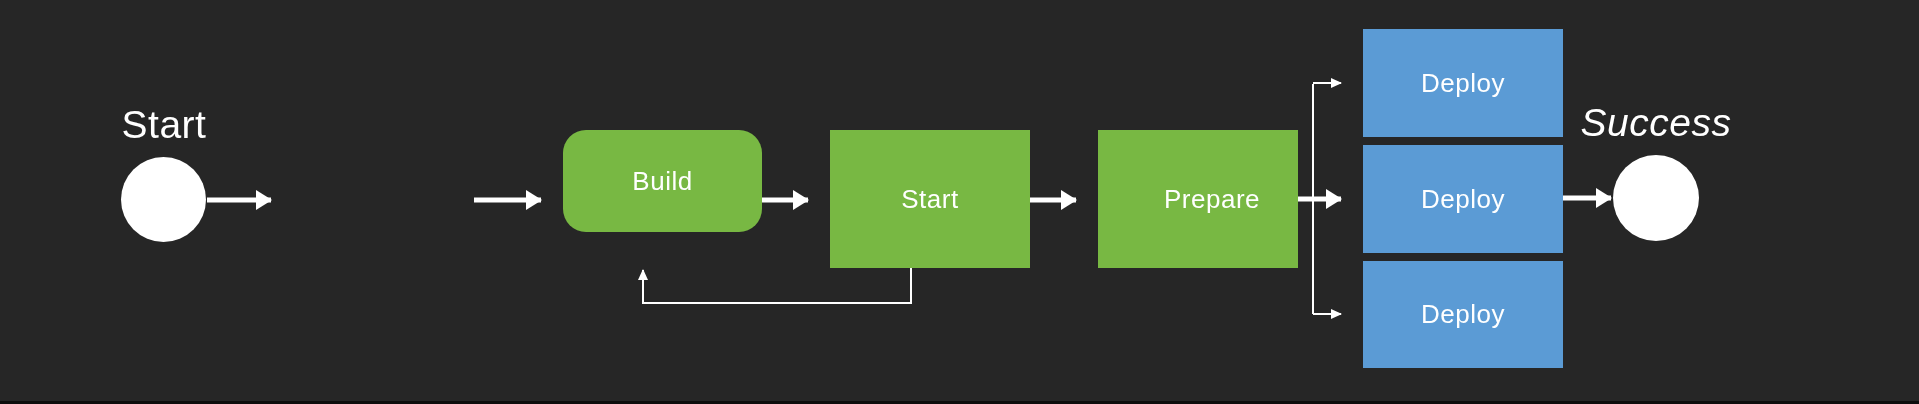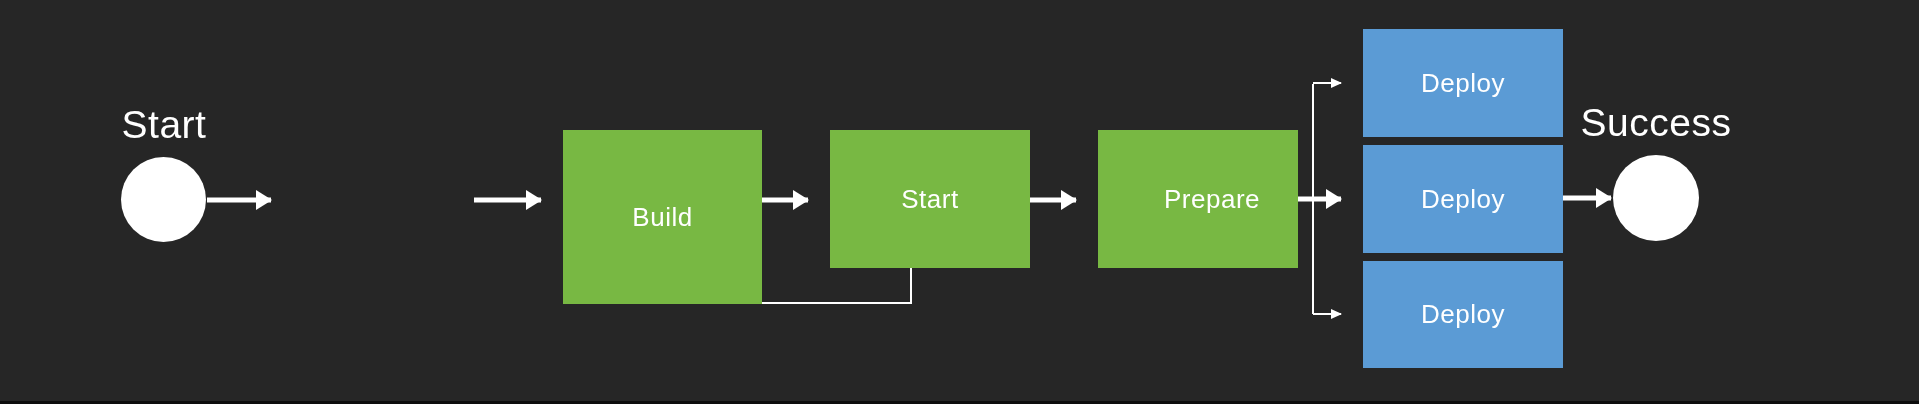--- a/index.html
+++ b/index.html
@@ -84,37 +84,37 @@
     <path d="M474,200 L541,200" stroke="#FFFFFF" stroke-width="5" fill="none" marker-end="url(#arrow-big)"></path>
     <path d="M742,200 L808,200" stroke="#FFFFFF" stroke-width="5" fill="none" marker-end="url(#arrow-big)"></path>
     <path d="M1010,200 L1076,200" stroke="#FFFFFF" stroke-width="5" fill="none" marker-end="url(#arrow-big)"></path>
     <path d="M1278,199 L1341,199" stroke="#FFFFFF" stroke-width="5" fill="none" marker-end="url(#arrow-big)"></path>
     <path d="M1543,198 L1611,198" stroke="#FFFFFF" stroke-width="5" fill="none" marker-end="url(#arrow-big)"></path>
   </svg>
 
   <div class="float-label" style="left:64px; top:103px;">Start</div>
   <div class="terminator" style="left:121px; top:157px; width:85px; height:85px;"></div>
 
-  <div class="node stage" style="left:543px; top:130px; width:199px; height:174px;">
+  <div class="node stage" style="left:543px; top:130px; width:199px; height:102px;border-radius:23px;">
     <span>Build</span>
   </div>
   <div class="node stage" style="left:810px; top:130px; width:200px; height:138px;">
     <span>Start</span>
   </div>
   <div class="node stage" style="left:1078px; top:130px; width:200px; height:138px;padding-left:28px;">
     <span>Prepare</span>
   </div>
 
   <div class="node deploy" style="left:1343px; top:29px; width:200px; height:108px;">
     <span>Deploy</span>
   </div>
   <div class="node deploy" style="left:1343px; top:145px; width:200px; height:108px;">
     <span>Deploy</span>
   </div>
   <div class="node deploy" style="left:1343px; top:261px; width:200px; height:107px;">
     <span>Deploy</span>
   </div>
 
-  <div class="float-label" style="left:1556px; top:101px;">Success</div>
+  <div class="float-label" style="left:1556px; top:101px;font-style:italic;">Success</div>
   <div class="terminator" style="left:1613px; top:155px; width:86px; height:86px;"></div>
 
   <div class="bottom-strip"></div>
 </div>
 
 </body></html>

